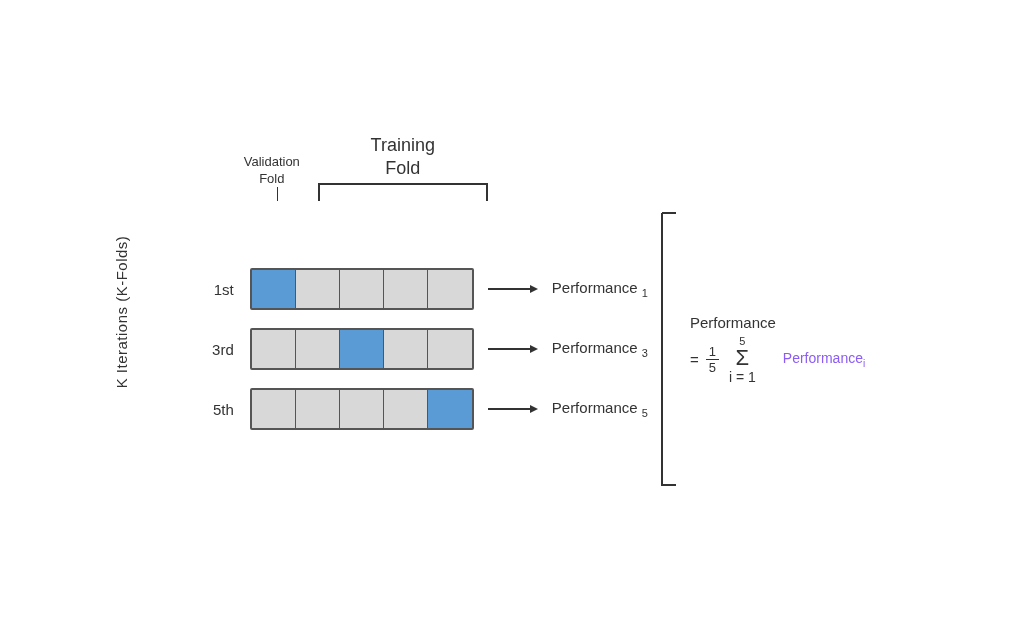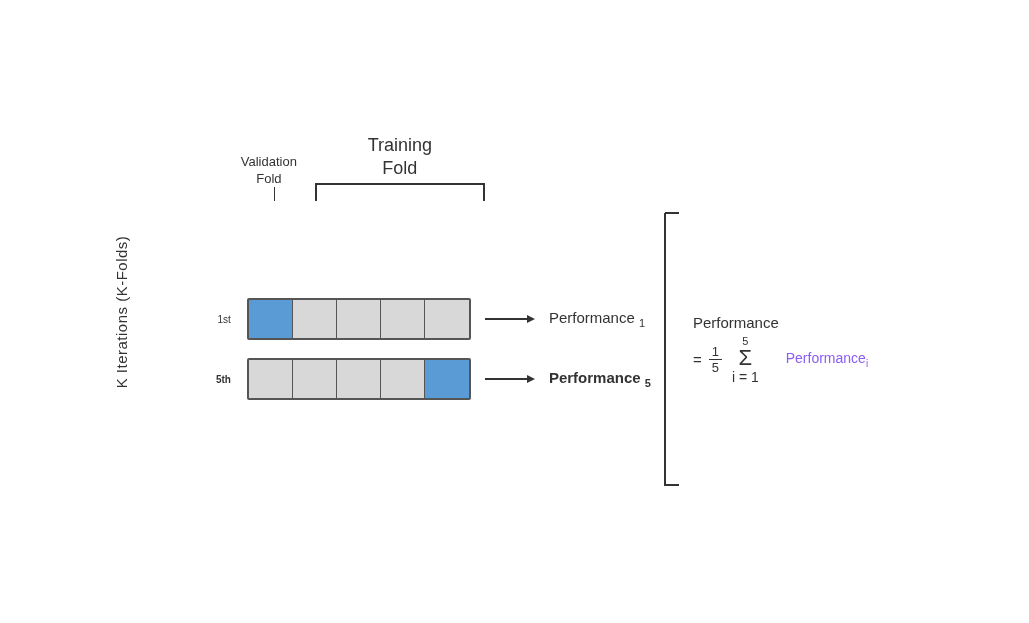--- a/index.html
+++ b/index.html
@@ -61,21 +61,21 @@
       border-left: 2px solid #333;
       border-right: 2px solid #333;
       margin-top: 3px;
     }
     .row {
       display: flex;
       align-items: center;
       margin-bottom: 18px;
     }
     .row-label {
-      font-size: 10px;
+      font-size: 15px;
       color: #333;
       width: 40px;
       text-align: right;
       margin-right: 16px;
     }
     .fold-blocks {
       display: flex;
       border: 2px solid #555;
       border-radius: 2px;
     }
@@ -221,23 +221,40 @@
           <div class="arrow-right">
             <svg viewBox="0 0 50 20">
                 <line x1="0" y1="10" x2="42" y2="10" stroke="#333" stroke-width="2"></line>
                 <polygon points="42,6 50,10 42,14" fill="#333"></polygon>
               </svg>
           </div>
           <div class="performance-label">Performance <sub class="performance-sub">1</sub></div>
         </div>
 
 
-
-
-        <div class="row" style="margin-bottom: 0; font-weight: bold;">
+        <div class="row">
+          <div class="row-label">3rd</div>
+          <div class="fold-blocks">
+            <div class="block block-gray"></div>
+            <div class="block block-gray"></div>
+            <div class="block block-blue"></div>
+            <div class="block block-gray"></div>
+            <div class="block block-gray"></div>
+          </div>
+          <div class="arrow-right">
+            <svg viewBox="0 0 50 20">
+                <line x1="0" y1="10" x2="42" y2="10" stroke="#333" stroke-width="2"></line>
+                <polygon points="42,6 50,10 42,14" fill="#333"></polygon>
+              </svg>
+          </div>
+          <div class="performance-label">Performance <sub class="performance-sub">3</sub></div>
+        </div>
+
+
+        <div class="row" style="margin-bottom: 0;">
           <div class="row-label">5th</div>
           <div class="fold-blocks">
             <div class="block block-gray"></div>
             <div class="block block-gray"></div>
             <div class="block block-gray"></div>
             <div class="block block-gray"></div>
             <div class="block block-blue"></div>
           </div>
           <div class="arrow-right">
             <svg viewBox="0 0 50 20">

